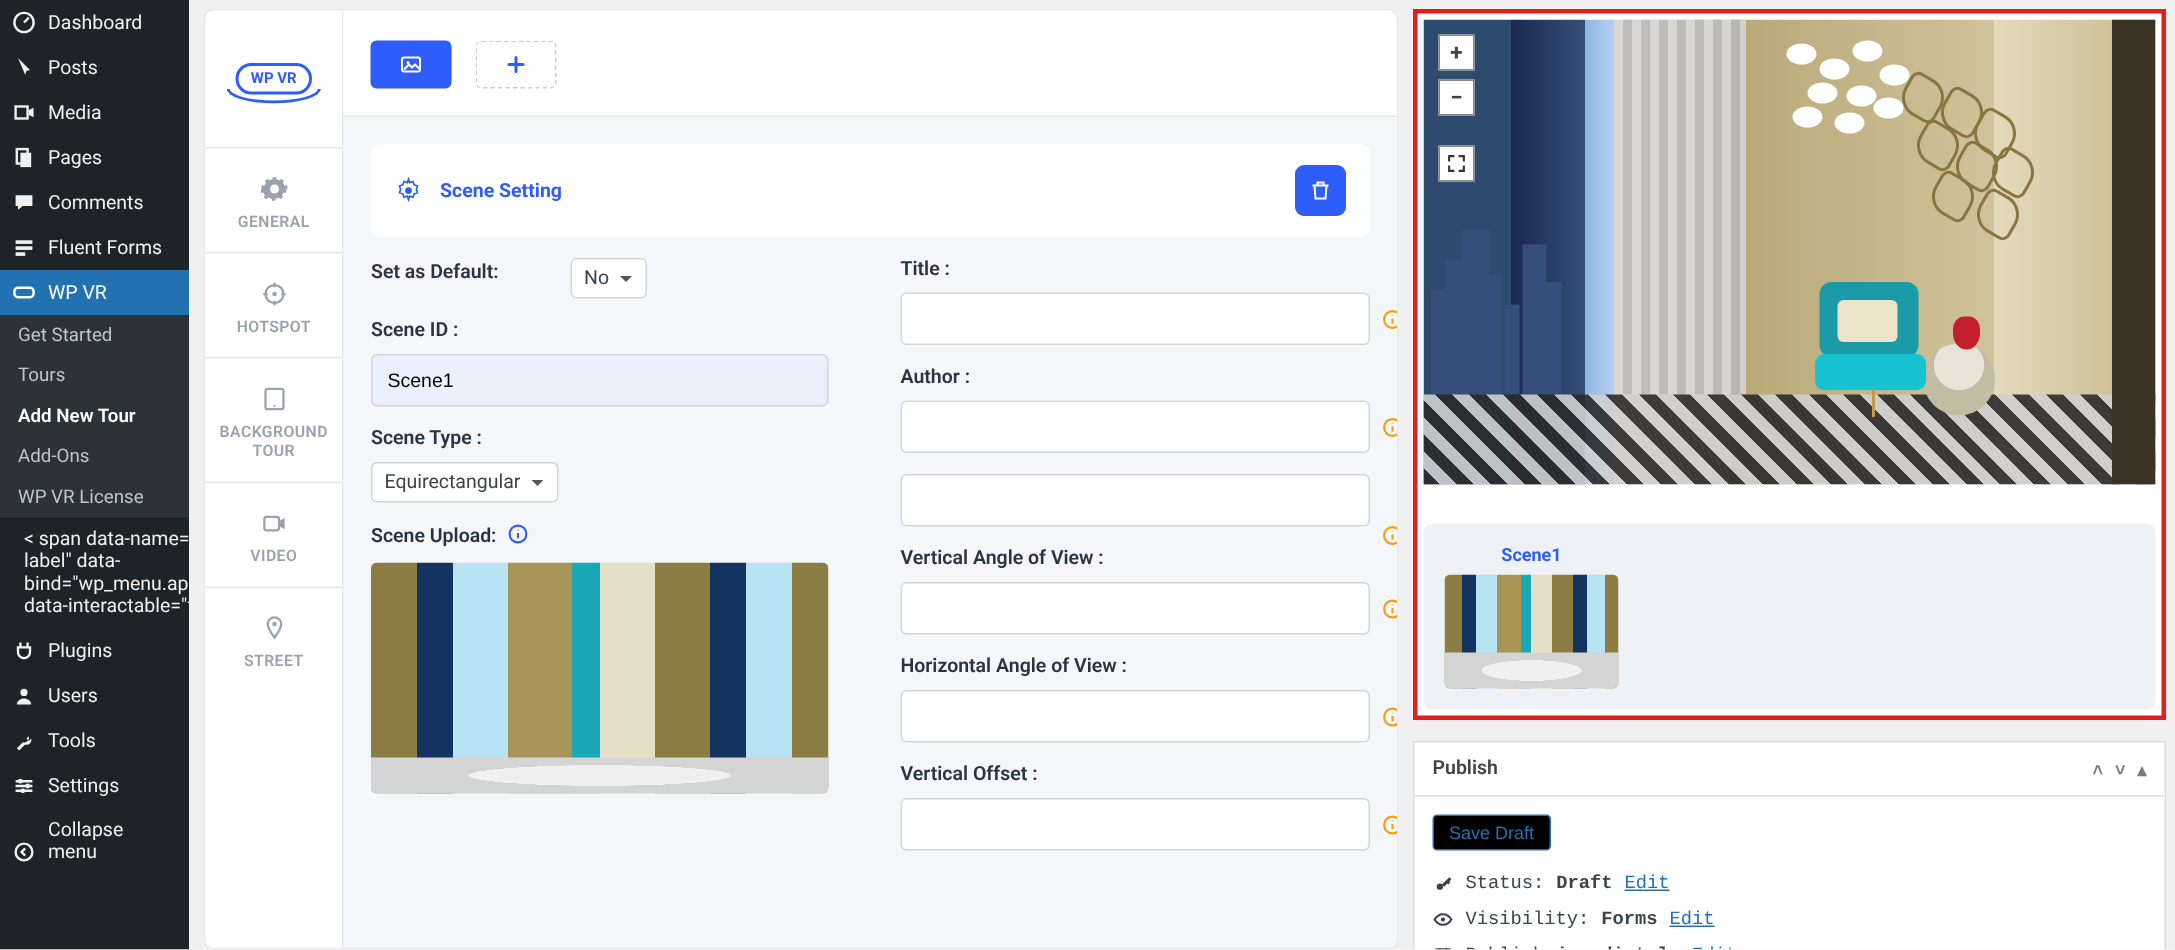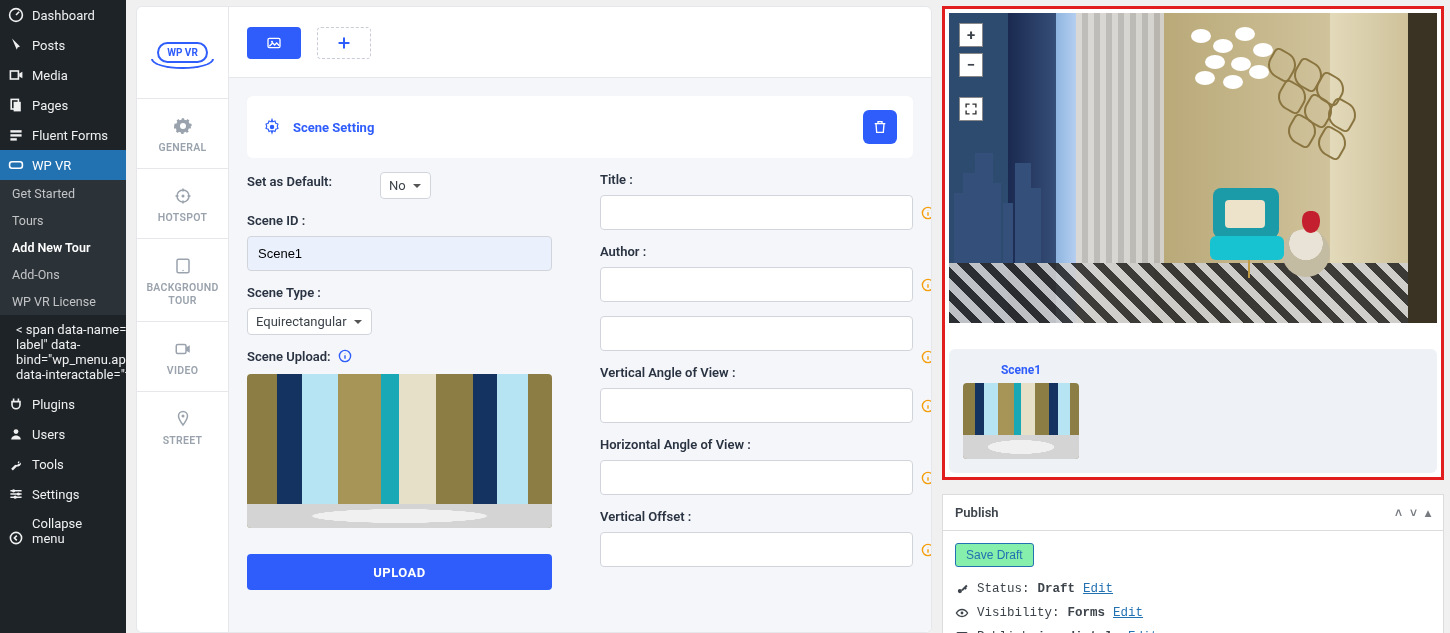--- a/index.html
+++ b/index.html
@@ -317,21 +317,21 @@
 
 .meta-box { background: #fff; border: 1px solid #dcdcde; }
 .meta-head {
   display: flex; align-items: center; justify-content: space-between;
   padding: 10px 12px; border-bottom: 1px solid #dcdcde; font-weight: 600;
 }
 .meta-head .icons { display: flex; gap: 8px; color: #787c82; }
 .meta-head .icons span { cursor: pointer; font-size: 12px;}
 .meta-body { padding: 12px; font-size: 12.5px; }
 .save-draft {
-  border: 1px solid #2271b1; color: #2271b1; background: #86efac;
+  border: 1px solid #2271b1; color: #2271b1; background: #000000;
   padding: 4px 10px; border-radius: 3px; cursor: pointer; font-size: 12px;
   margin-bottom: 10px;
 }
 .meta-row { display: flex; align-items: center; gap: 8px; padding: 5px 0; font-family: Liberation Mono, monospace; }
 .meta-row svg { width: 14px; height: 14px; fill: #787c82; }
 .meta-row .lbl { color: #3c434a; }
 .meta-row .val { font-weight: 600; }
 .meta-row a { color: #2271b1; text-decoration: underline; cursor: pointer; }
 
 
@@ -379,20 +379,28 @@
     <span>Media</span>
   </div>
   <div class="wp-item">
     <span class="wp-icon">
         <svg viewBox="0 0 20 20">
           <rect x="4" y="3" width="9" height="12" fill="none" stroke="currentColor" stroke-width="2"></rect>
           <rect x="7" y="6" width="9" height="12" fill="currentColor"></rect>
         </svg>
       </span>
     <span>Pages</span>
+  </div>
+  <div class="wp-item">
+    <span class="wp-icon">
+        <svg viewBox="0 0 20 20">
+          <path d="M3 4h14v9H9l-4 3v-3H3z" fill="currentColor"></path>
+        </svg>
+      </span>
+    <span>Comments</span>
   </div>
   <div class="wp-item">
     <span class="wp-icon">
         <svg viewBox="0 0 20 20">
           <rect x="3" y="4" width="14" height="3" fill="currentColor"></rect>
           <rect x="3" y="9" width="14" height="3" fill="currentColor"></rect>
           <rect x="3" y="14" width="8" height="3" fill="currentColor"></rect>
         </svg>
       </span>
     <span>Fluent Forms</span>
@@ -581,21 +589,20 @@
                 <label>
                   <span>Scene Upload:</span>
                   <span class="inline-info"><svg viewBox="0 0 20 20">
                         <circle cx="10" cy="10" r="8"></circle>
                         <path d="M10 6v.5M10 9v5"></path>
                       </svg></span>
                 </label>
                 <div class="upload-preview">
                   <div class="mini-pano"></div>
                 </div>
-                <div class="upload-btn">UPLOAD</div>
               </div>
             </div>
 
             <div class="form-col">
               <div class="fld">
                 <label>Title :</label>
                 <input class="txt" style="">
                 <span class="info">
                     <svg viewBox="0 0 20 20">
                       <circle cx="10" cy="10" r="8"></circle>

